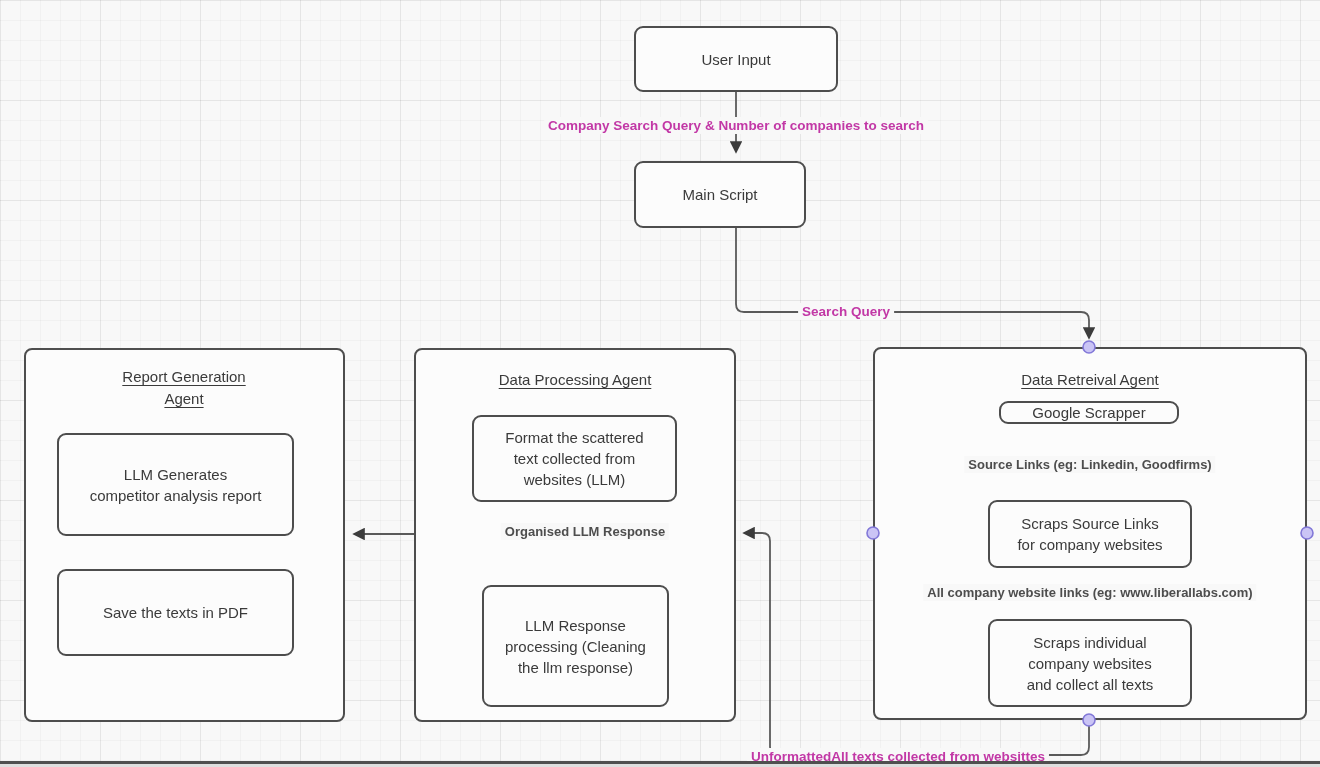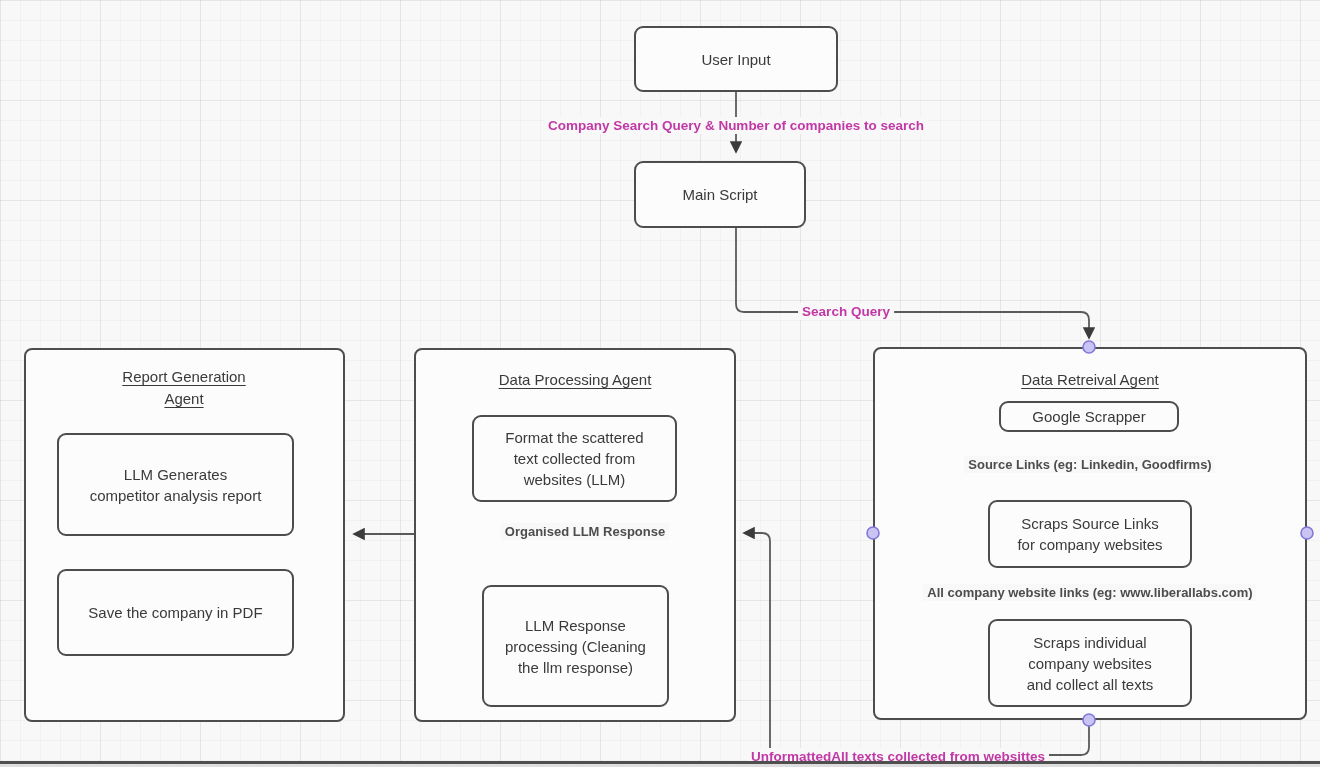--- a/index.html
+++ b/index.html
@@ -111,30 +111,30 @@
   <div class="container-box" style="left:414px; top:348px; width:322px; height:374px;"></div>
   <div class="container-box" style="left:873px; top:347px; width:434px; height:373px;"></div>
 
   <div class="agent-title" style="left:184px; top:366px;">Report Generation
 Agent</div>
   <div class="agent-title" style="left:575px; top:369px;">Data Processing Agent</div>
   <div class="agent-title" style="left:1090px; top:369px;">Data Retreival Agent</div>
 
   <div class="node" style="left:57px; top:433px; width:237px; height:103px;">LLM Generates
 competitor analysis report</div>
-  <div class="node" style="left:57px; top:569px; width:237px; height:87px;">Save the company in PDF</div>
+  <div class="node" style="left:57px; top:569px; width:237px; height:87px;">Save the texts in PDF</div>
 
   <div class="node" style="left:472px; top:415px; width:205px; height:87px;">Format the scattered
 text collected from
 websites (LLM)</div>
   <div class="node" style="left:482px; top:585px; width:187px; height:122px;">LLM Response
 processing (Cleaning
 the llm response)</div>
 
-  <div class="node" style="left:999px; top:401px; width:180px; height:31px;">Google Scrapper</div>
+  <div class="node" style="left:999px; top:401px; width:180px; height:23px;">Google Scrapper</div>
   <div class="node" style="left:988px; top:500px; width:204px; height:68px;">Scraps Source Links
 for company websites</div>
   <div class="node" style="left:988px; top:619px; width:204px; height:88px;">Scraps individual
 company websites
 and collect all texts</div>
 
   <div class="edge-label magenta" style="left:736px; top:117px;">Company Search Query &amp; Number of companies to search</div>
   <div class="edge-label magenta" style="left:846px; top:303px;">Search Query</div>
   <div class="edge-label" style="left:1090px; top:456px;">Source Links (eg: Linkedin, Goodfirms)</div>
   <div class="edge-label" style="left:1090px; top:584px;">All company website links (eg: www.liberallabs.com)</div>

